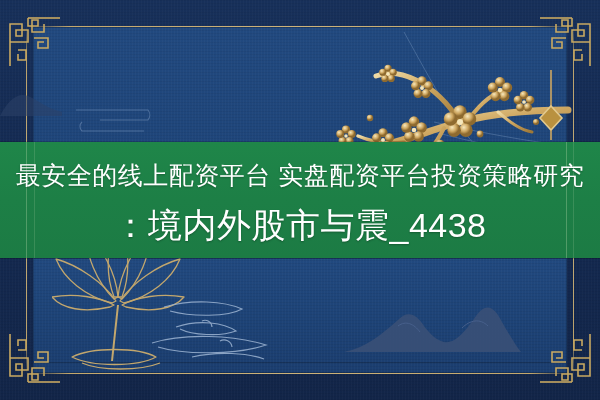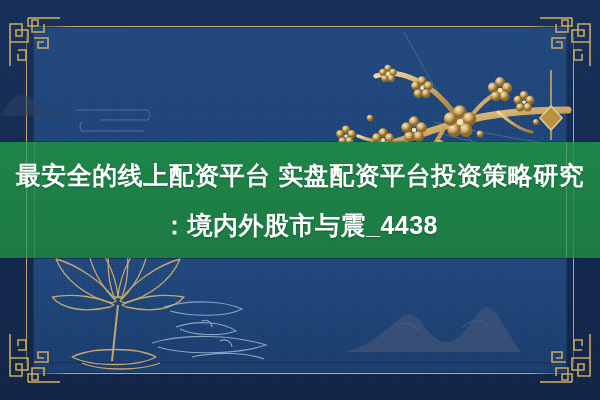--- a/index.html
+++ b/index.html
@@ -48,25 +48,25 @@
   .knot{right:22px;top:70px;width:54px;height:135px;}
   .cloud-tl{left:70px;top:100px;width:110px;height:34px;opacity:.5;}
   .hill-left{left:0px;top:82px;width:62px;height:34px;opacity:.65;}
 
   
   .band{position:absolute;left:0;top:142px;width:600px;height:116px;
     background:linear-gradient(180deg,#1f8649 0%,#1d7f46 50%,#1c7b44 100%);
     box-shadow:0 1px 0 rgba(0,0,0,.18), 0 -1px 0 rgba(0,0,0,.12);}
   .band-inner{position:absolute;inset:0;display:flex;flex-direction:column;
     align-items:center;justify-content:center;}
-  .title-line{color:#ffffff;font-weight:700;letter-spacing:.5px;
+  .title-line{color:#ffffff;font-weight:400;letter-spacing:.5px;
     font-family:"Liberation Sans","DejaVu Sans",sans-serif;
     text-shadow:0 1px 2px rgba(0,0,0,.28);white-space:nowrap;}
   .t1{font-size:25px;line-height:34px;}
-  .t2{font-size:25px;line-height:34px;margin-top:16px;}
+  .t2{font-size:34px;line-height:34px;margin-top:16px;}
 
   
   .strand{position:absolute;top:0;height:116px;width:1px;background:rgba(180,215,170,.35);}
 </style>
 </head>
 <body>
 
 <div class="stage">
 
   <div class="outer-bg"></div>

